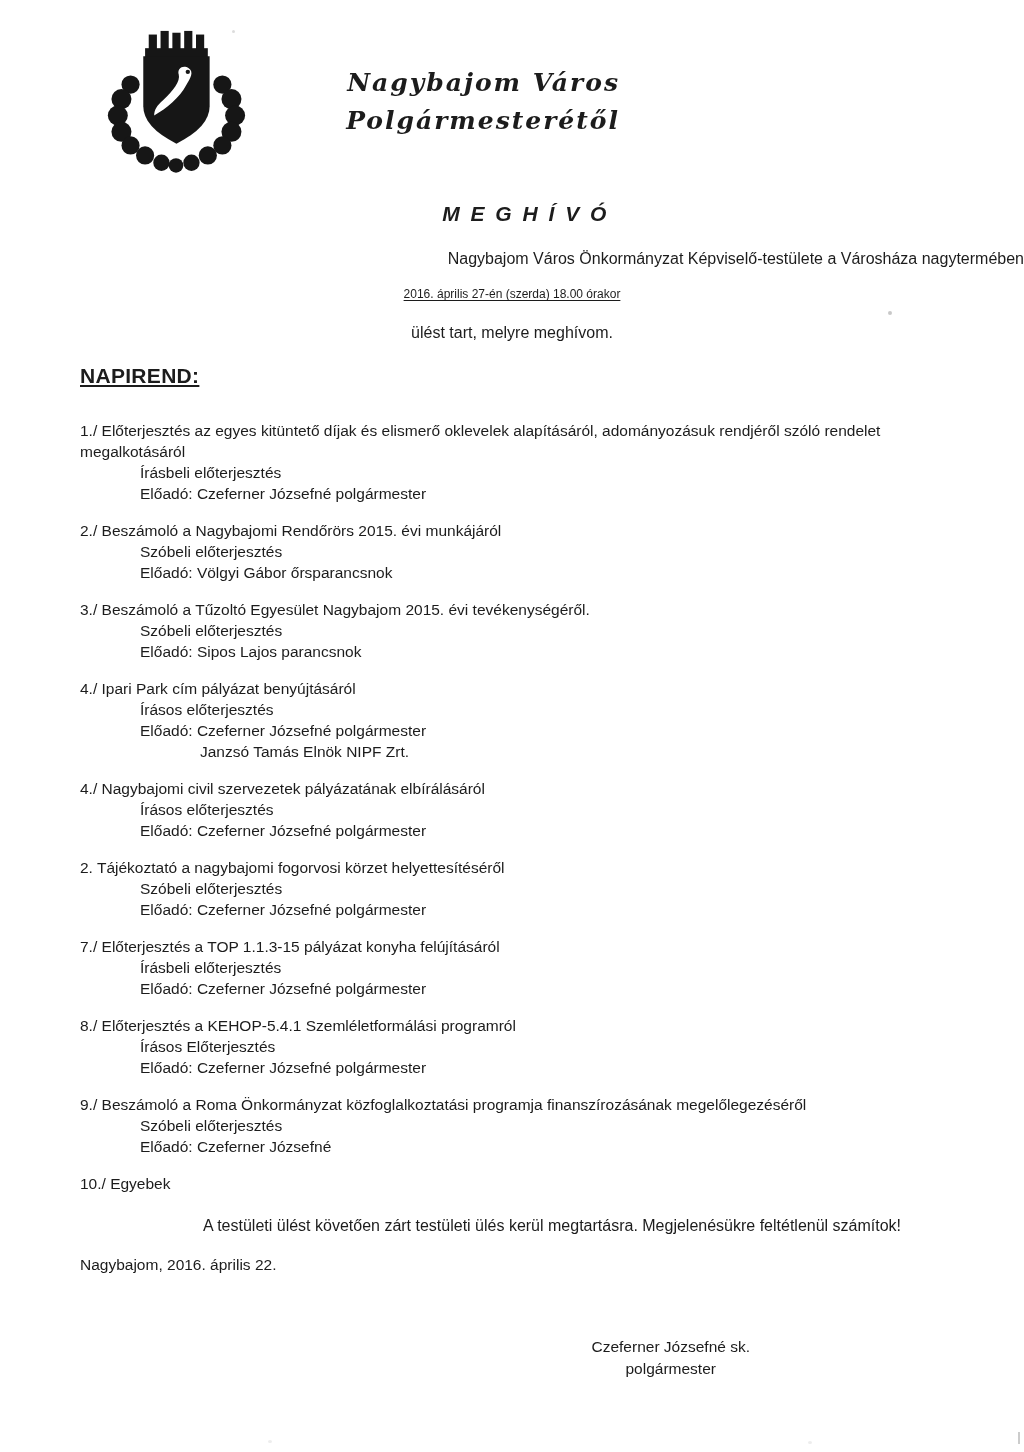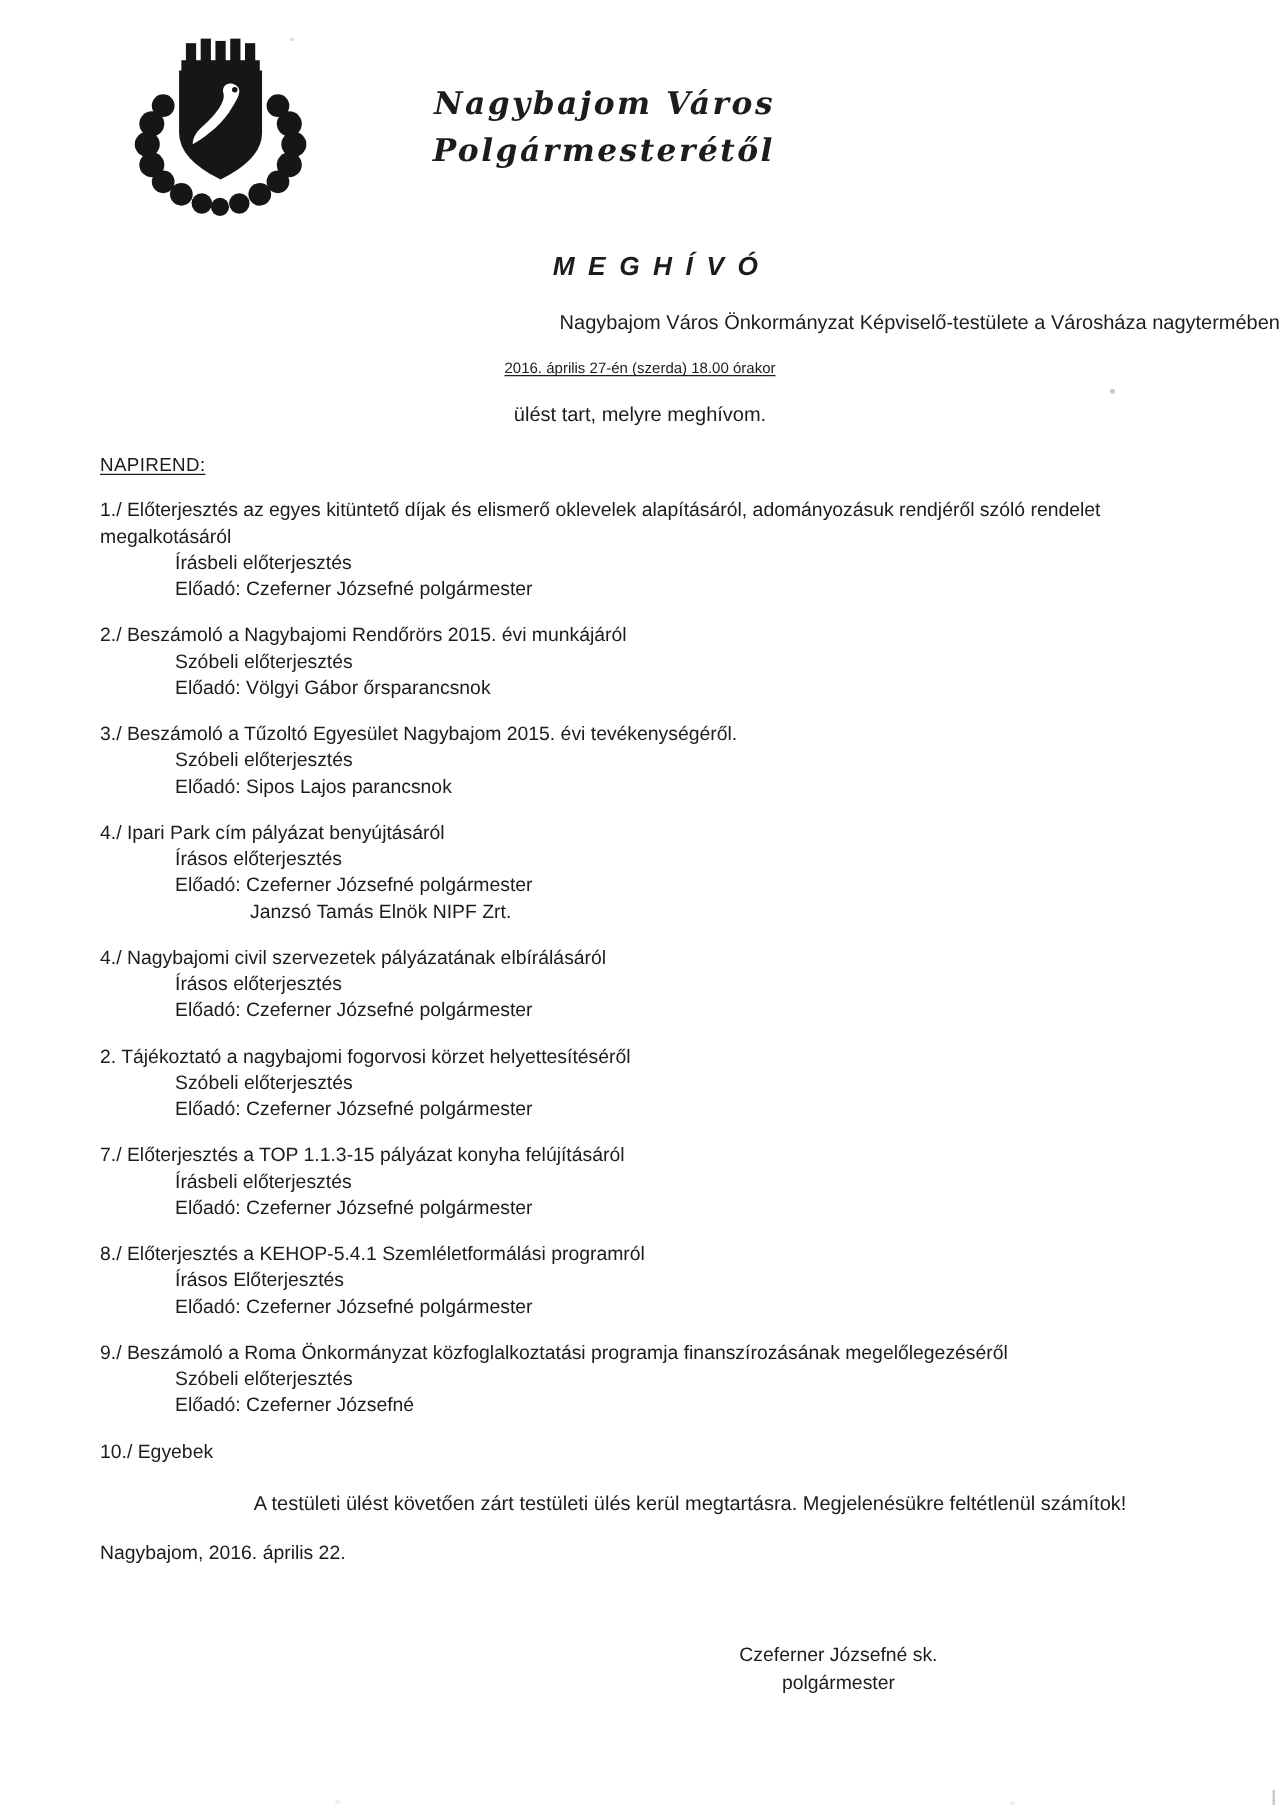--- a/index.html
+++ b/index.html
@@ -44,25 +44,25 @@
     margin-top: 19px; text-align: center;
     font-size: 12px; font-weight: normal;
     text-decoration: underline;
     text-underline-offset: 2px;
   }
   .action-line { margin-top: 23px; text-align: center; font-size: 16px; }
 
   
   .napirend {
     margin: 22px 0 0 80px;
-    font-size: 15px; font-weight: normal;
+    font-size: 21px; font-weight: bold;
     text-decoration: underline; text-underline-offset: 2px;
     letter-spacing: 0.3px;
   }
-  .agenda { margin-top: 17px; padding-left: 80px; padding-right: 40px; }
+  .agenda { margin-top: 32px; padding-left: 80px; padding-right: 40px; }
   .item { margin-bottom: 16px; font-size: 15.5px; line-height: 21px; }
   .item-title { max-width: 850px; }
   .item-sub { padding-left: 60px; }
   .item-sub.deep { padding-left: 120px; }
 
   
   .note { margin: 21px 0 0 80px; font-size: 16px; line-height: 21px; text-align: center; }
   .dateline { margin: 20px 0 0 80px; font-size: 15.5px; }
   .signature {
     margin-top: 62px; margin-left: auto; margin-right: 274px;

